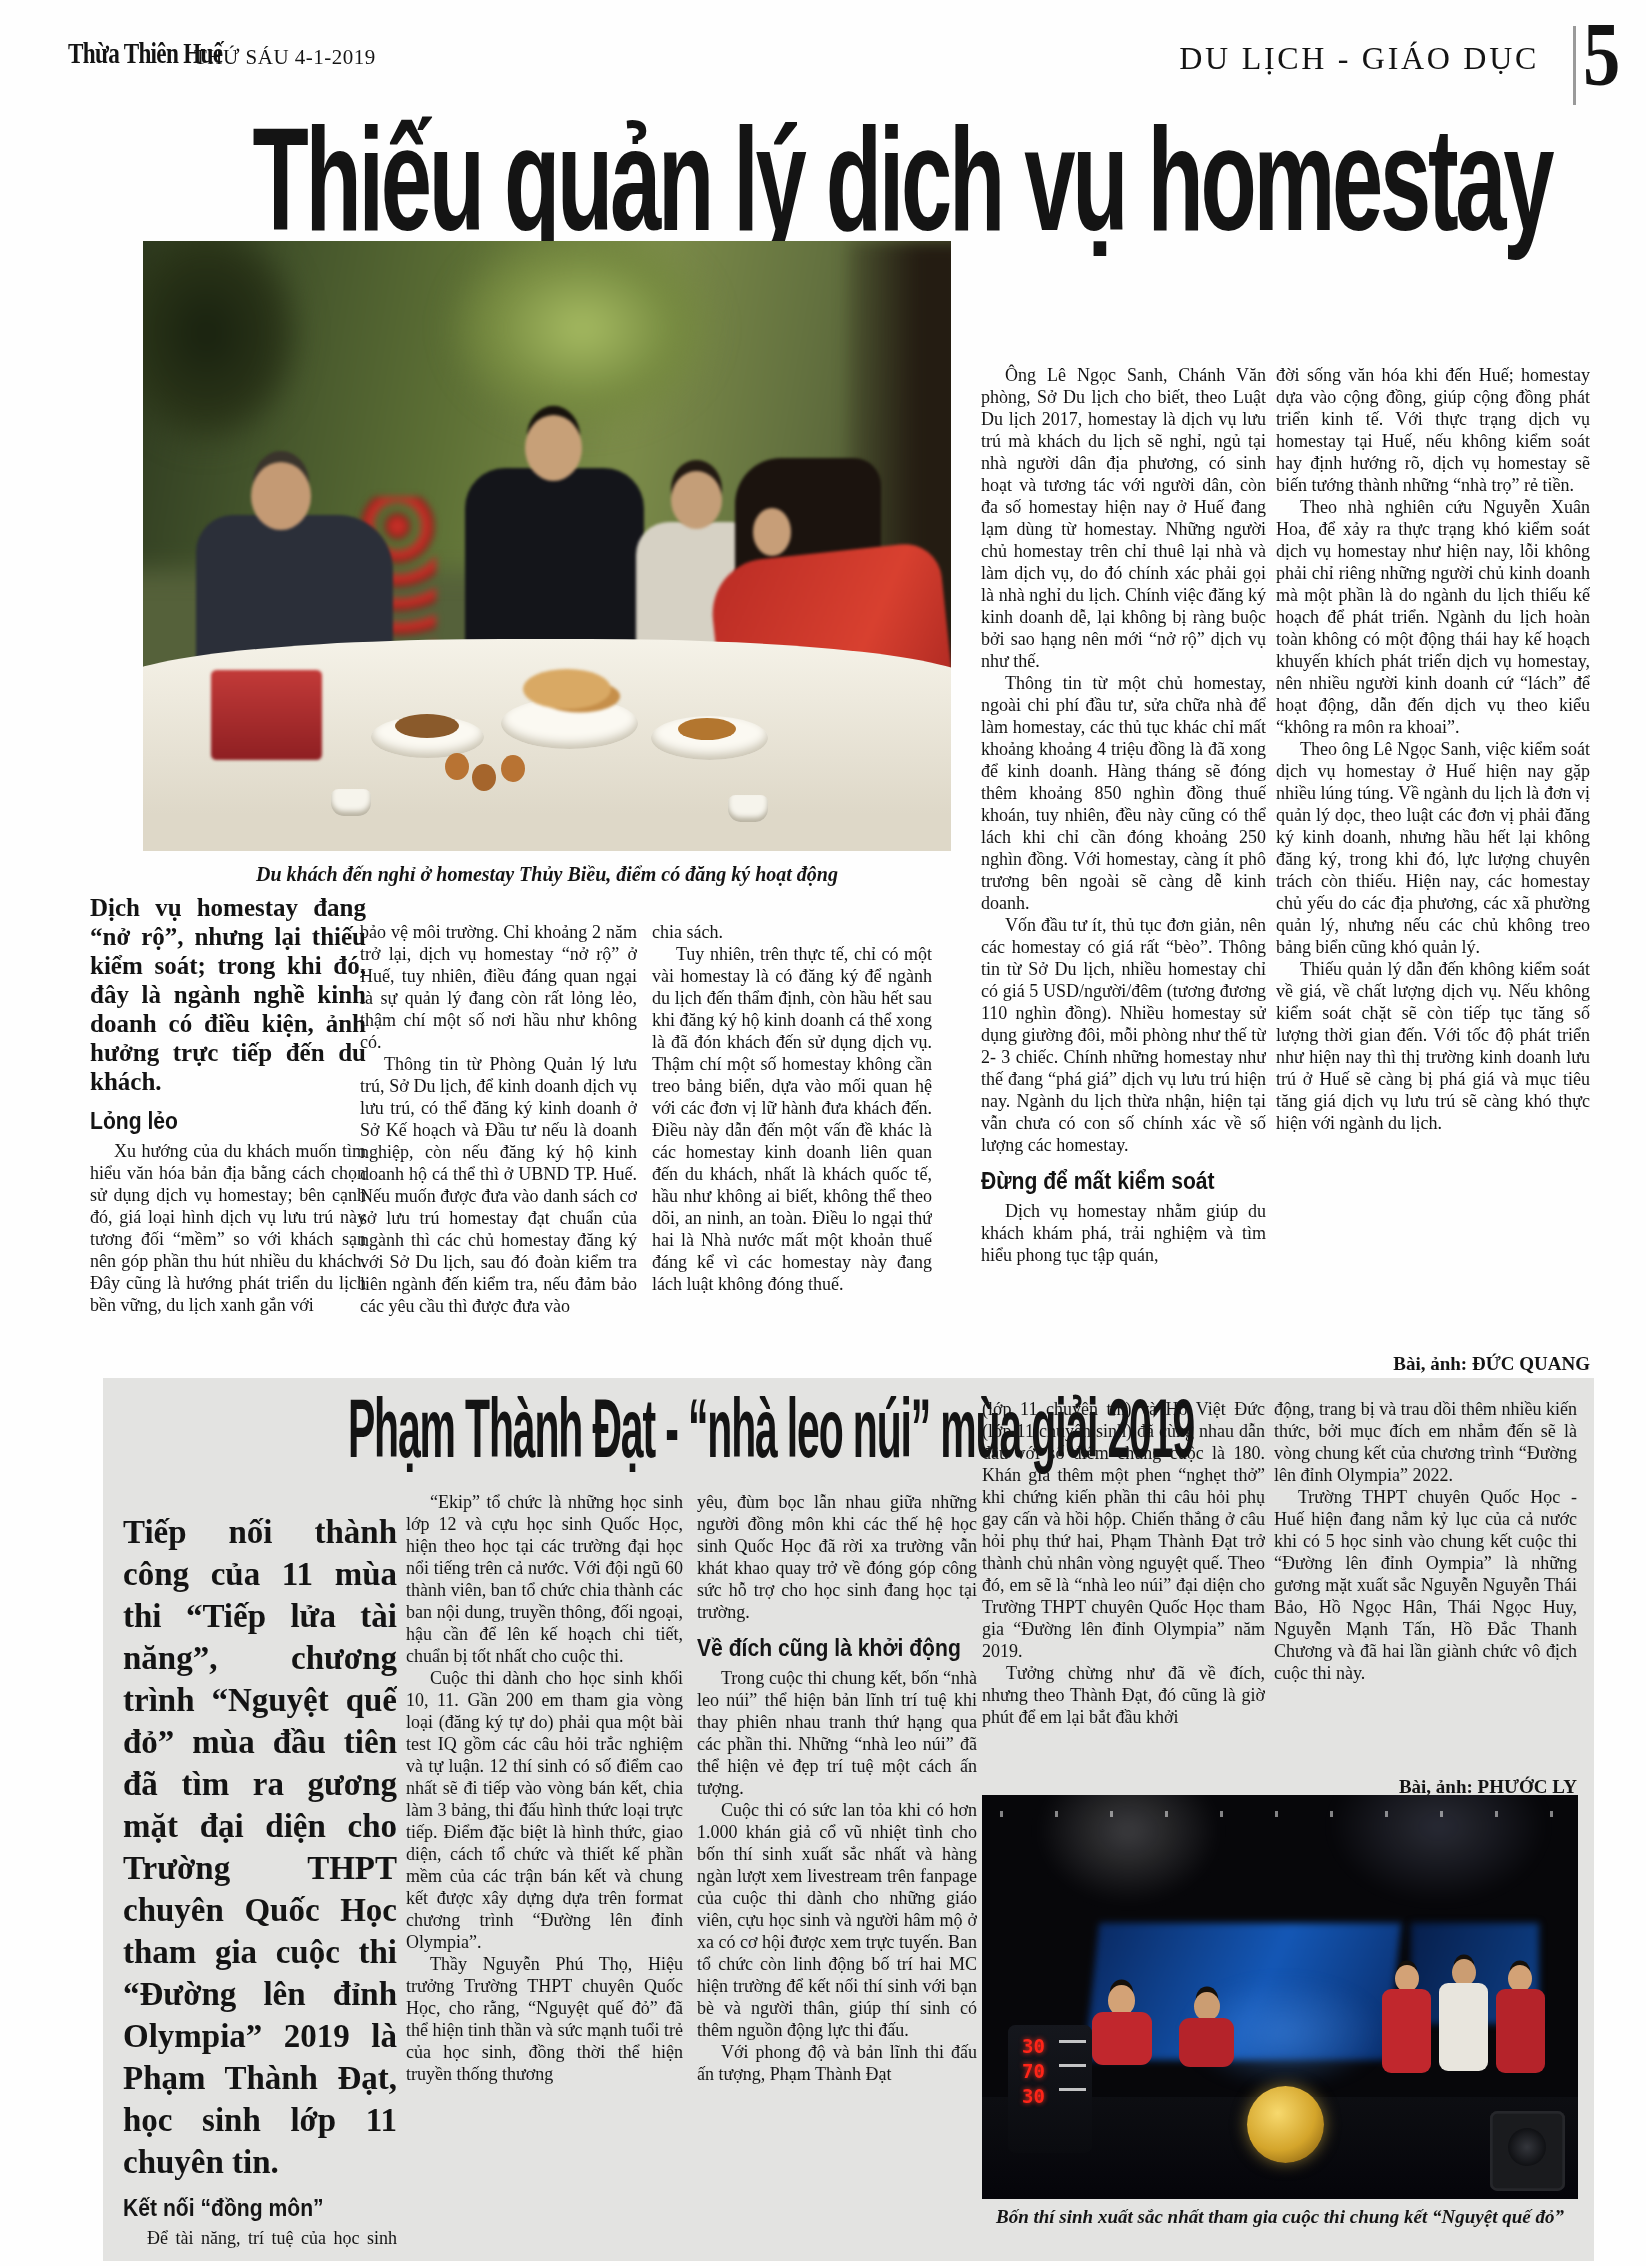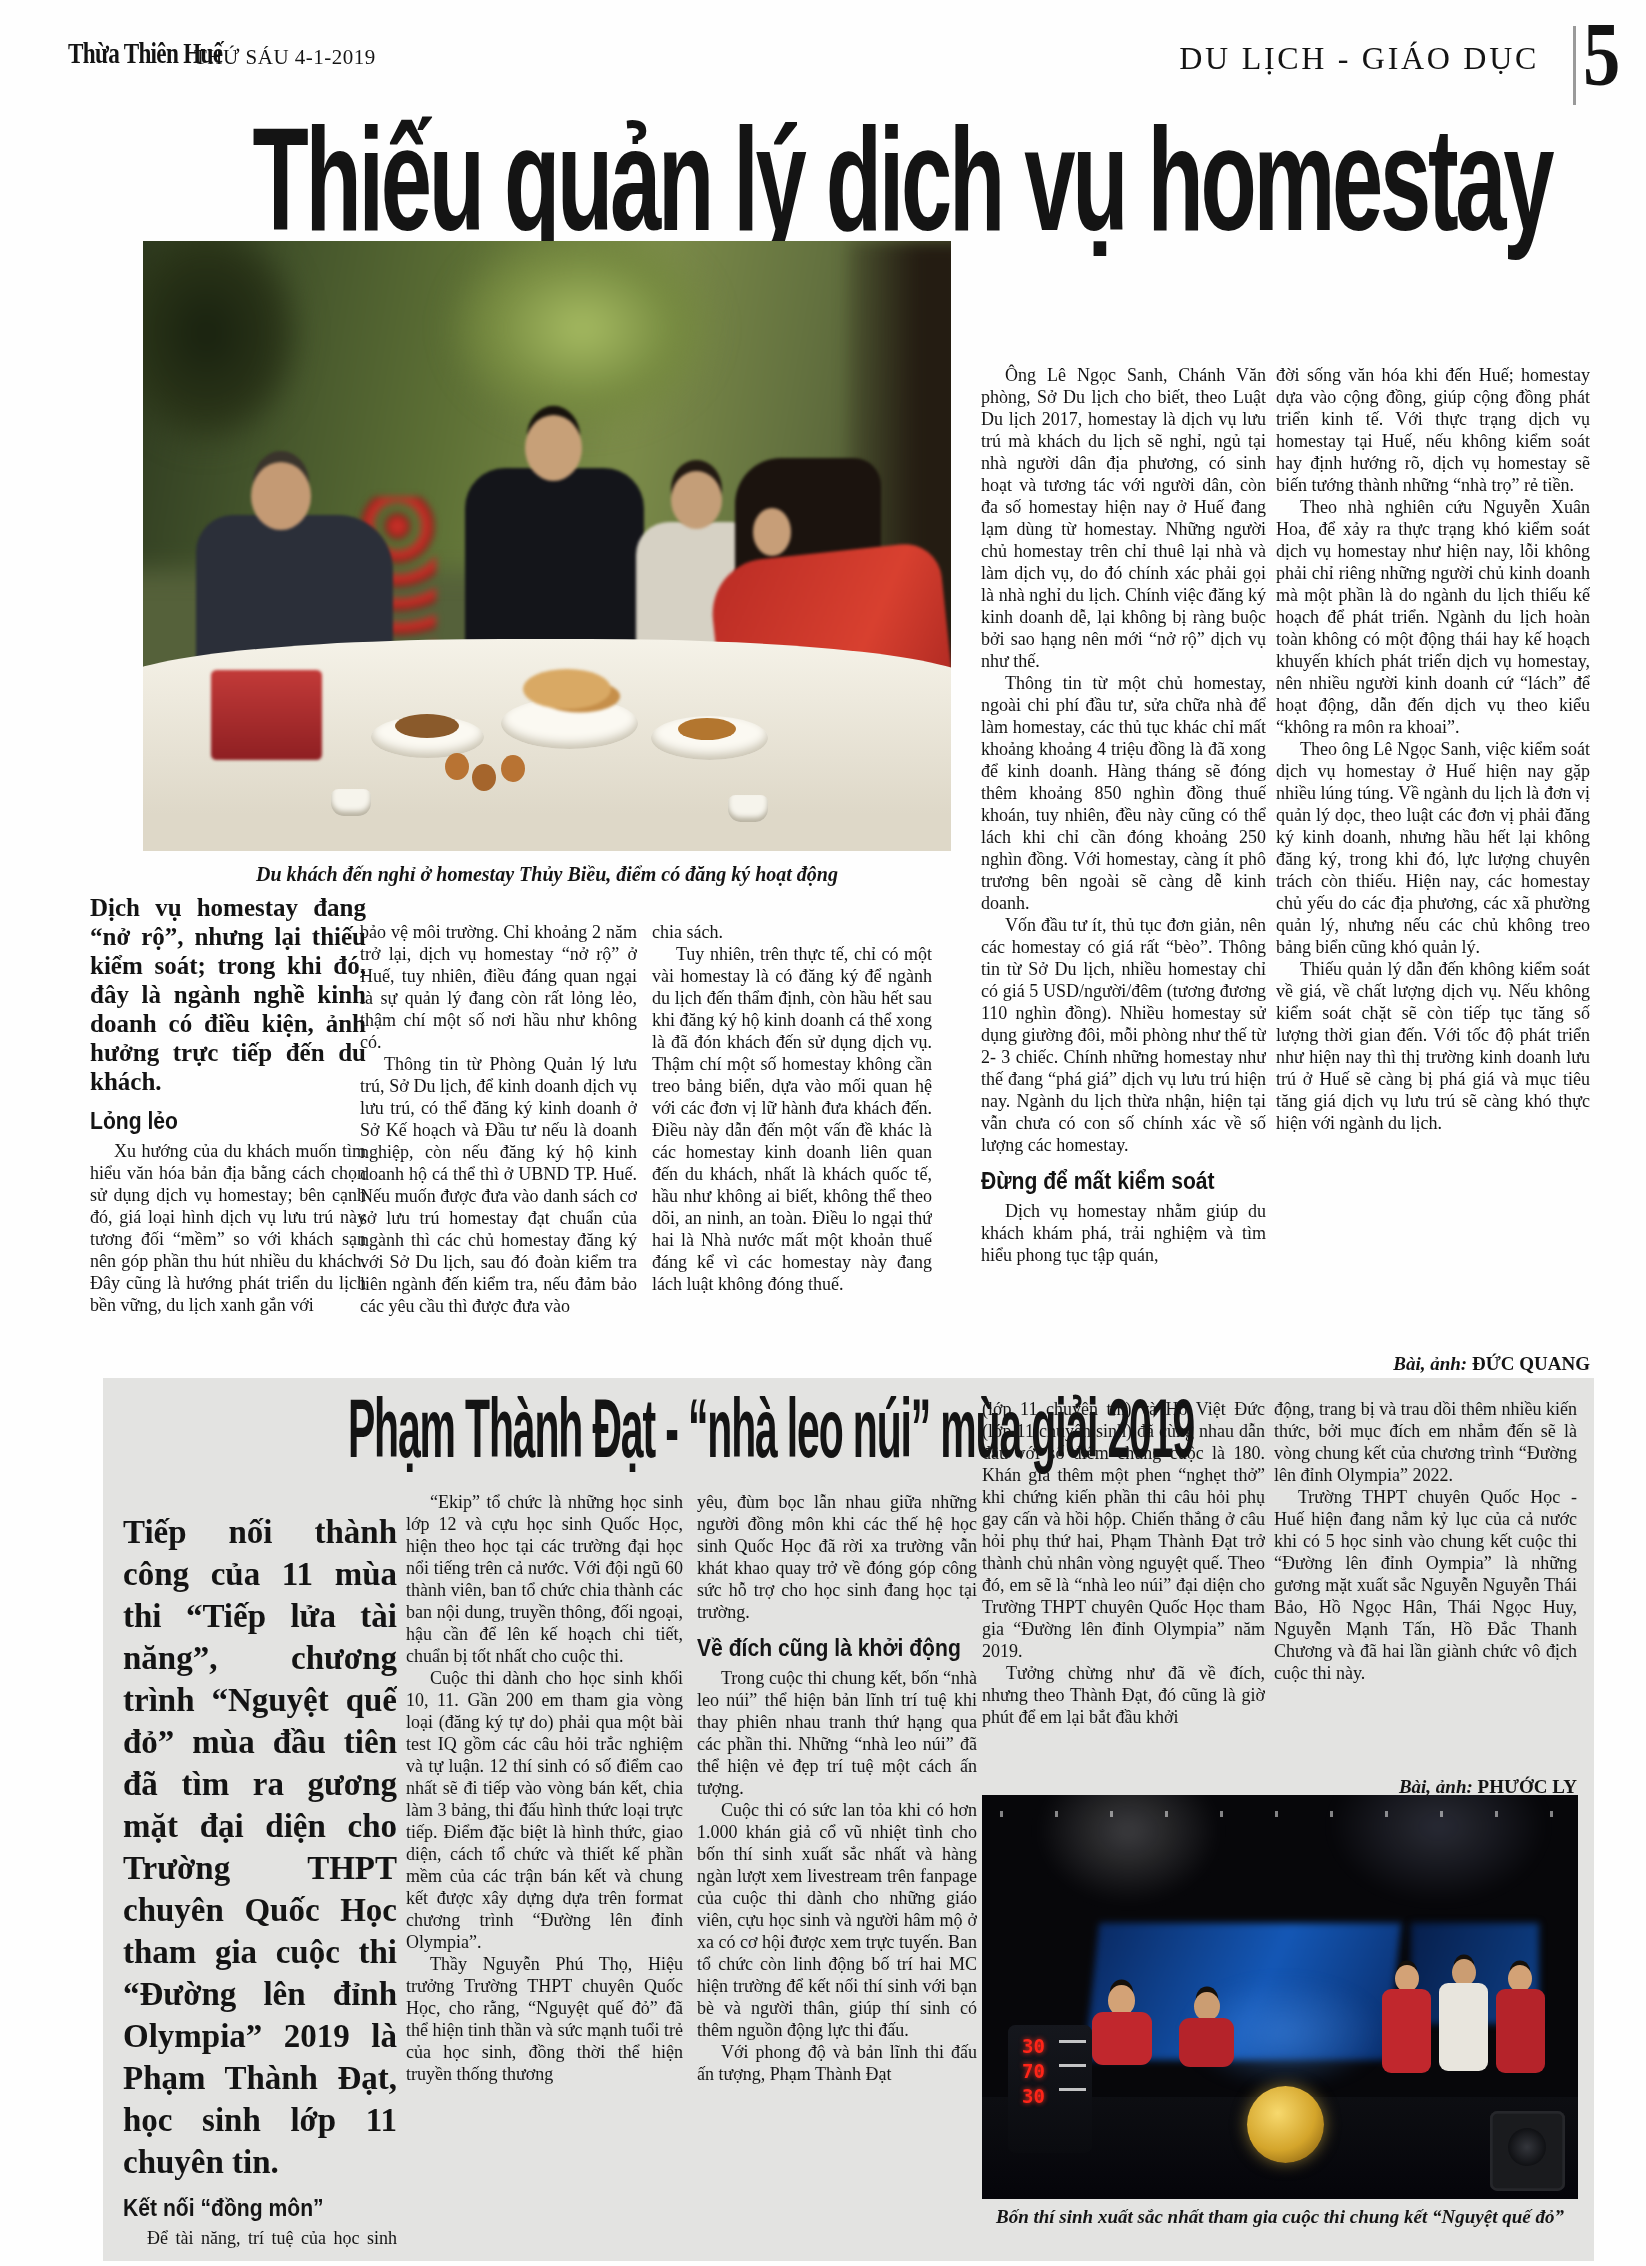--- a/index.html
+++ b/index.html
@@ -29,21 +29,21 @@
             font-style:italic;font-weight:bold;font-size:20px;}
 
   
   .col{position:absolute;text-align:justify;font-size:18px;line-height:22px;overflow:hidden;}
   .p{margin:0;text-indent:24px;}
   .p.ni{text-indent:0;}
   .lede{font-size:25px;line-height:29px;font-weight:bold;text-align:justify;margin:0 0 9.1px 0;}
   .subhead{font-family:"Liberation Sans",sans-serif;font-weight:bold;font-size:24px;line-height:27.4px;
            margin:11px 0 5.5px 0;transform:scaleX(.88);transform-origin:left center;white-space:nowrap;}
   .byline{text-align:right;margin-top:7.3px;font-size:19px;}
-  .byline .lbl{font-style:italic;font-weight:bold;}
+  .byline .lbl{font-weight:bold;}
   .byline .nm{font-weight:bold;}
   .a1c1{left:69px;top:893px;width:276px;height:455px;margin-left:21px;}
   .a1c2{left:360px;top:921px;width:277px;height:455px;}
   .a1c3{left:652px;top:921px;width:280px;height:455px;}
   .a1c4{left:981px;top:364px;width:285px;height:1011px;}
   .a1c5{left:1276px;top:364px;width:314px;height:1011px;display:flex;flex-direction:column;}
   .flexfill{flex:1;overflow:hidden;}
 
   
   .a2-box{position:absolute;left:103px;top:1378px;width:1491px;height:883px;background:#e3e3e1;}

